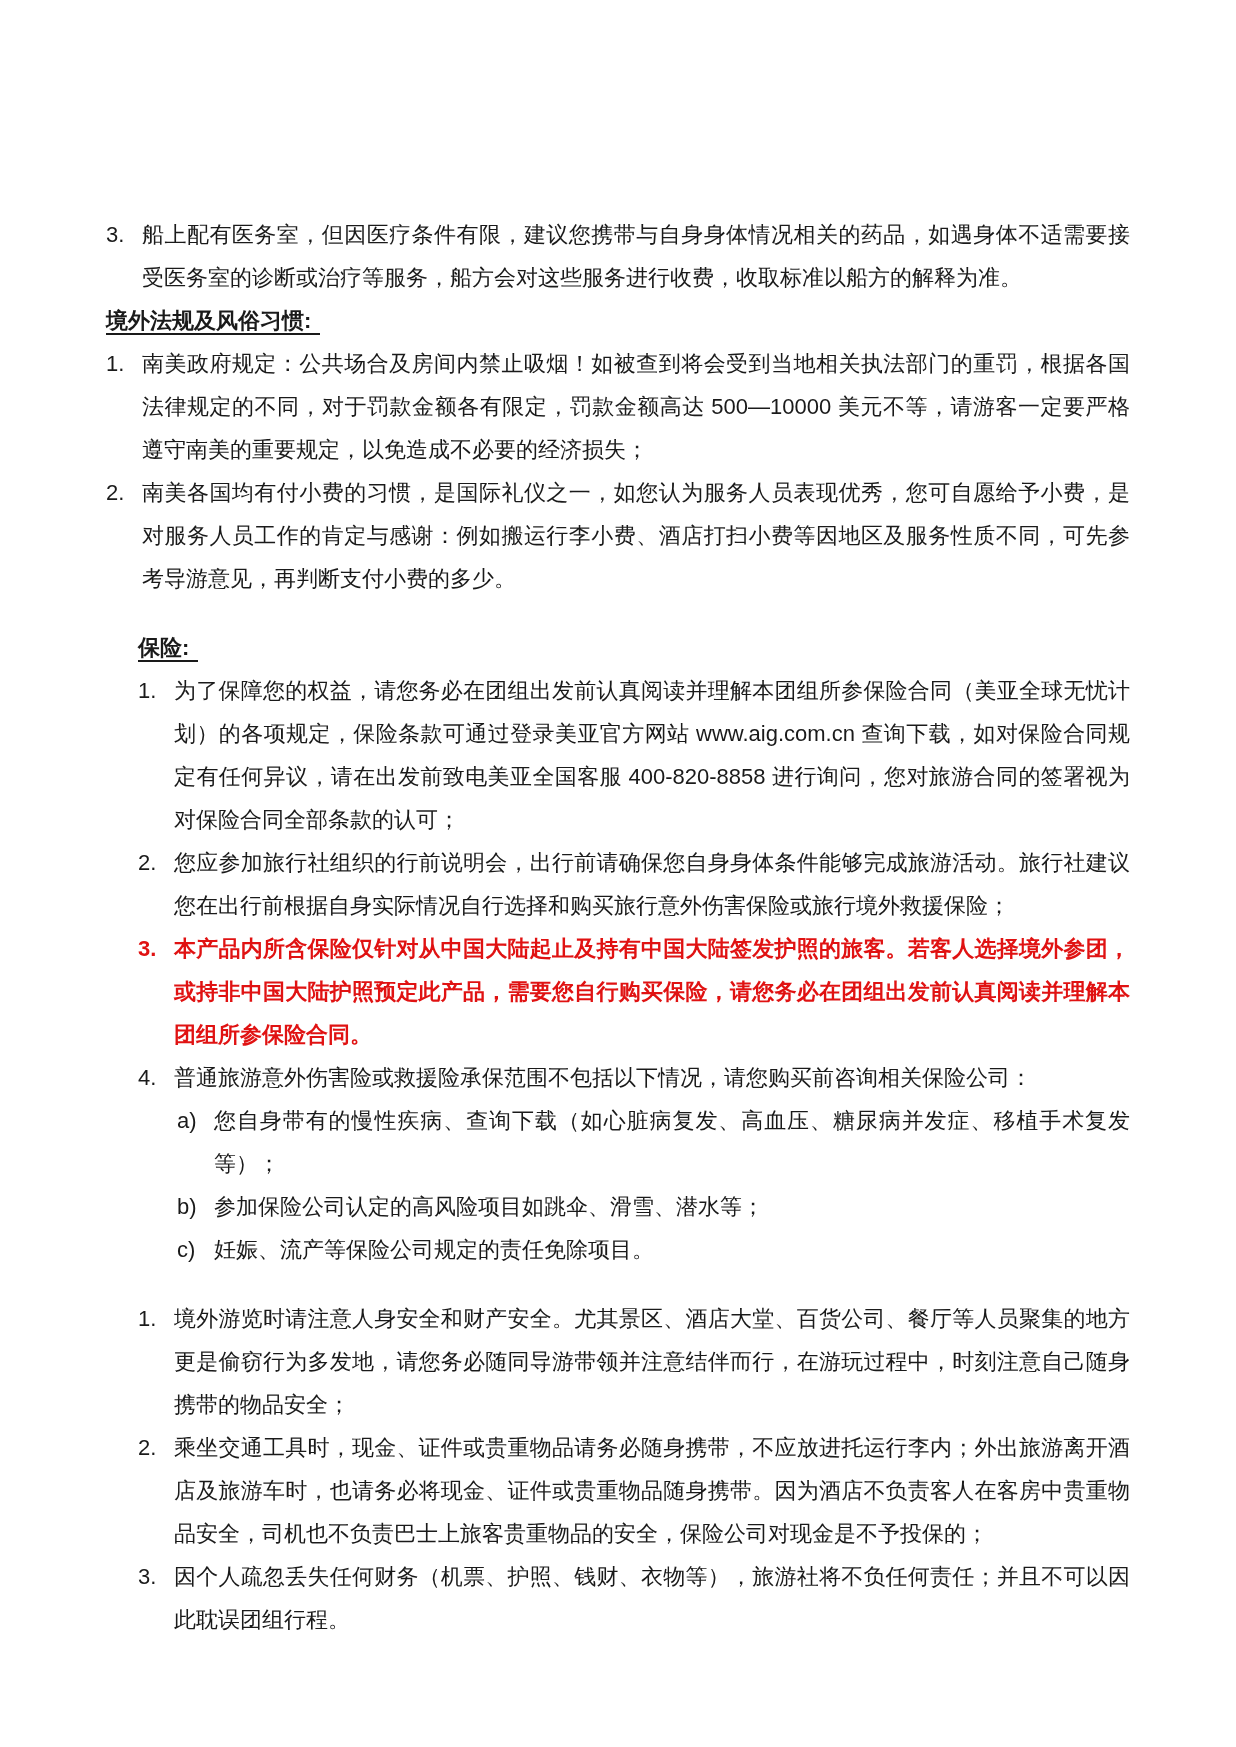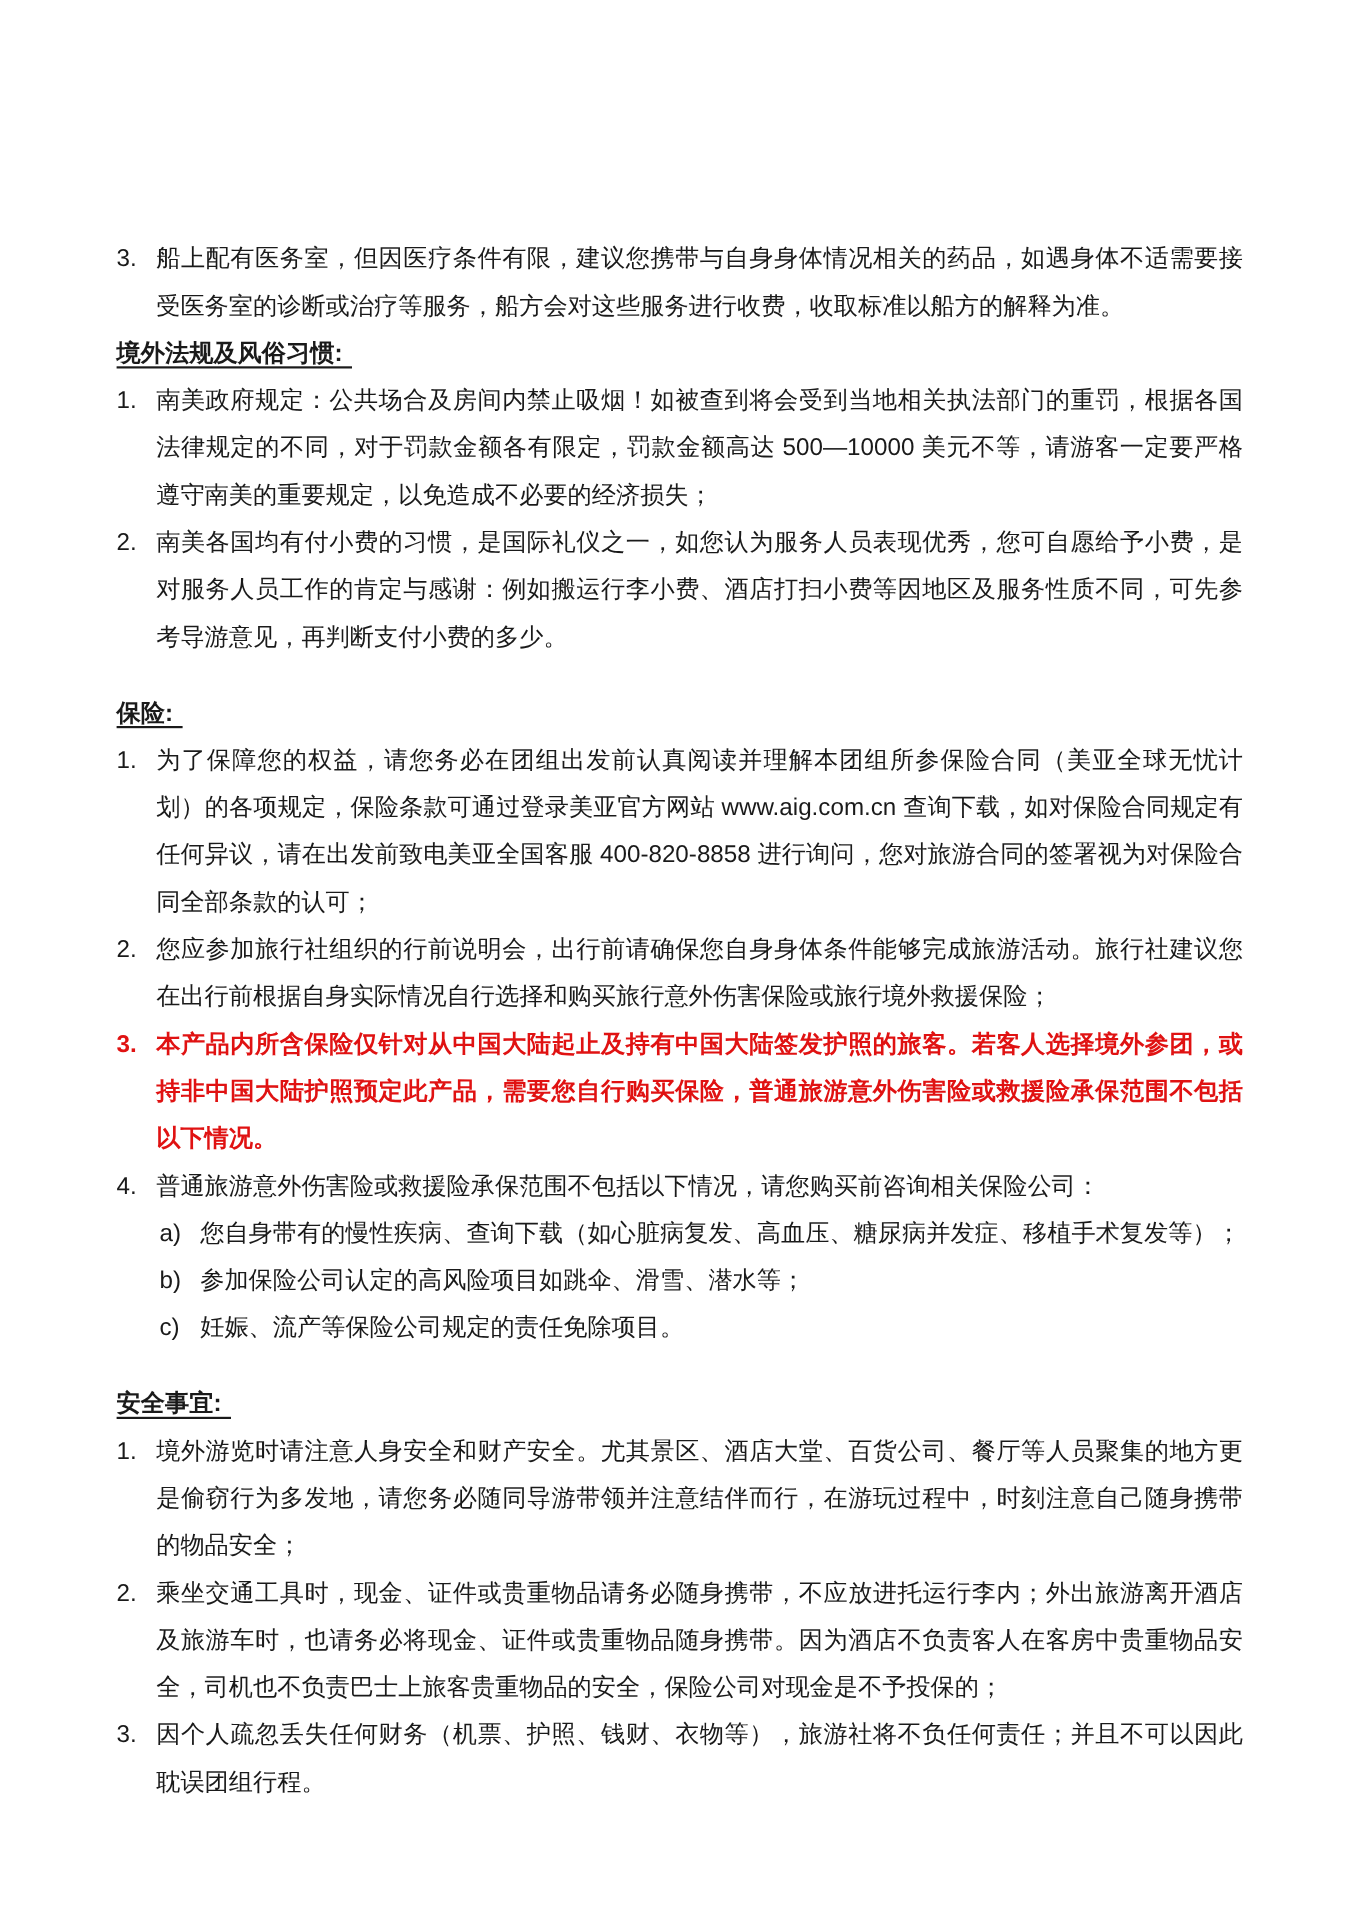--- a/index.html
+++ b/index.html
@@ -35,20 +35,21 @@
   }
   .item.sub .marker {
     flex: 0 0 37px;
   }
   .item.red {
     color: #e01212;
     font-weight: bold;
   }
   .section + .section {
     margin-top: 26px;
+    margin-left: 32px;
   }
   .heading {
     font-weight: bold;
   }
   .heading .heading-text {
     border-bottom: 2px solid currentColor;
     padding-right: 9px;
     text-align: center;
   }
 </style>
@@ -77,41 +78,40 @@
         <div class="item">
           <span class="marker">1.</span>
           <span class="text">为了保障您的权益，请您务必在团组出发前认真阅读并理解本团组所参保险合同（美亚全球无忧计划）的各项规定，保险条款可通过登录美亚官方网站 www.aig.com.cn 查询下载，如对保险合同规定有任何异议，请在出发前致电美亚全国客服 400-820-8858 进行询问，您对旅游合同的签署视为对保险合同全部条款的认可；</span>
         </div>
         <div class="item">
           <span class="marker">2.</span>
           <span class="text">您应参加旅行社组织的行前说明会，出行前请确保您自身身体条件能够完成旅游活动。旅行社建议您在出行前根据自身实际情况自行选择和购买旅行意外伤害保险或旅行境外救援保险；</span>
         </div>
         <div class="item red">
           <span class="marker">3.</span>
-          <span class="text">本产品内所含保险仅针对从中国大陆起止及持有中国大陆签发护照的旅客。若客人选择境外参团，或持非中国大陆护照预定此产品，需要您自行购买保险，普通旅游意外伤害险或救援险承保范围不包括以下情况。</span>
+          <span class="text">本产品内所含保险仅针对从中国大陆起止及持有中国大陆签发护照的旅客。若客人选择境外参团，或持非中国大陆护照预定此产品，需要您自行购买保险，请您务必在团组出发前认真阅读并理解本团组所参保险合同。</span>
         </div>
         <div class="item">
           <span class="marker">4.</span>
           <span class="text">普通旅游意外伤害险或救援险承保范围不包括以下情况，请您购买前咨询相关保险公司：</span>
         </div>
         <div class="item sub">
           <span class="marker">a)</span>
           <span class="text">您自身带有的慢性疾病、查询下载（如心脏病复发、高血压、糖尿病并发症、移植手术复发等）；</span>
         </div>
         <div class="item sub">
           <span class="marker">b)</span>
           <span class="text">参加保险公司认定的高风险项目如跳伞、滑雪、潜水等；</span>
         </div>
         <div class="item sub">
           <span class="marker">c)</span>
           <span class="text">妊娠、流产等保险公司规定的责任免除项目。</span>
         </div>
       </section>
       <section class="section">
-        <div class="heading"><span class="heading-text">安全事宜:</span></div>
         <div class="item">
           <span class="marker">1.</span>
           <span class="text">境外游览时请注意人身安全和财产安全。尤其景区、酒店大堂、百货公司、餐厅等人员聚集的地方更是偷窃行为多发地，请您务必随同导游带领并注意结伴而行，在游玩过程中，时刻注意自己随身携带的物品安全；</span>
         </div>
         <div class="item">
           <span class="marker">2.</span>
           <span class="text">乘坐交通工具时，现金、证件或贵重物品请务必随身携带，不应放进托运行李内；外出旅游离开酒店及旅游车时，也请务必将现金、证件或贵重物品随身携带。因为酒店不负责客人在客房中贵重物品安全，司机也不负责巴士上旅客贵重物品的安全，保险公司对现金是不予投保的；</span>
         </div>
         <div class="item">
           <span class="marker">3.</span>

